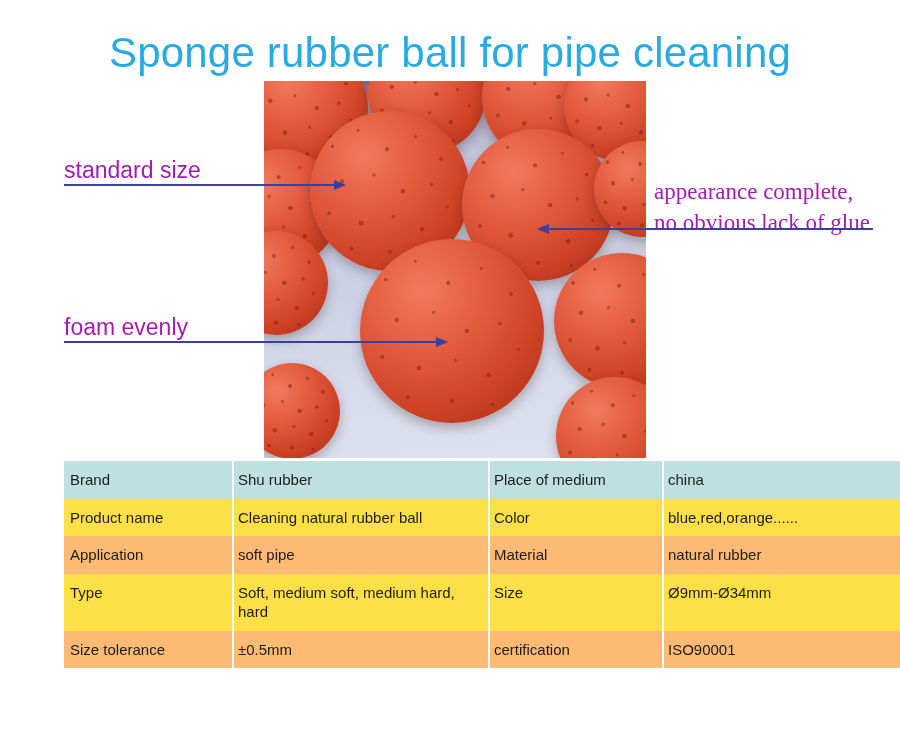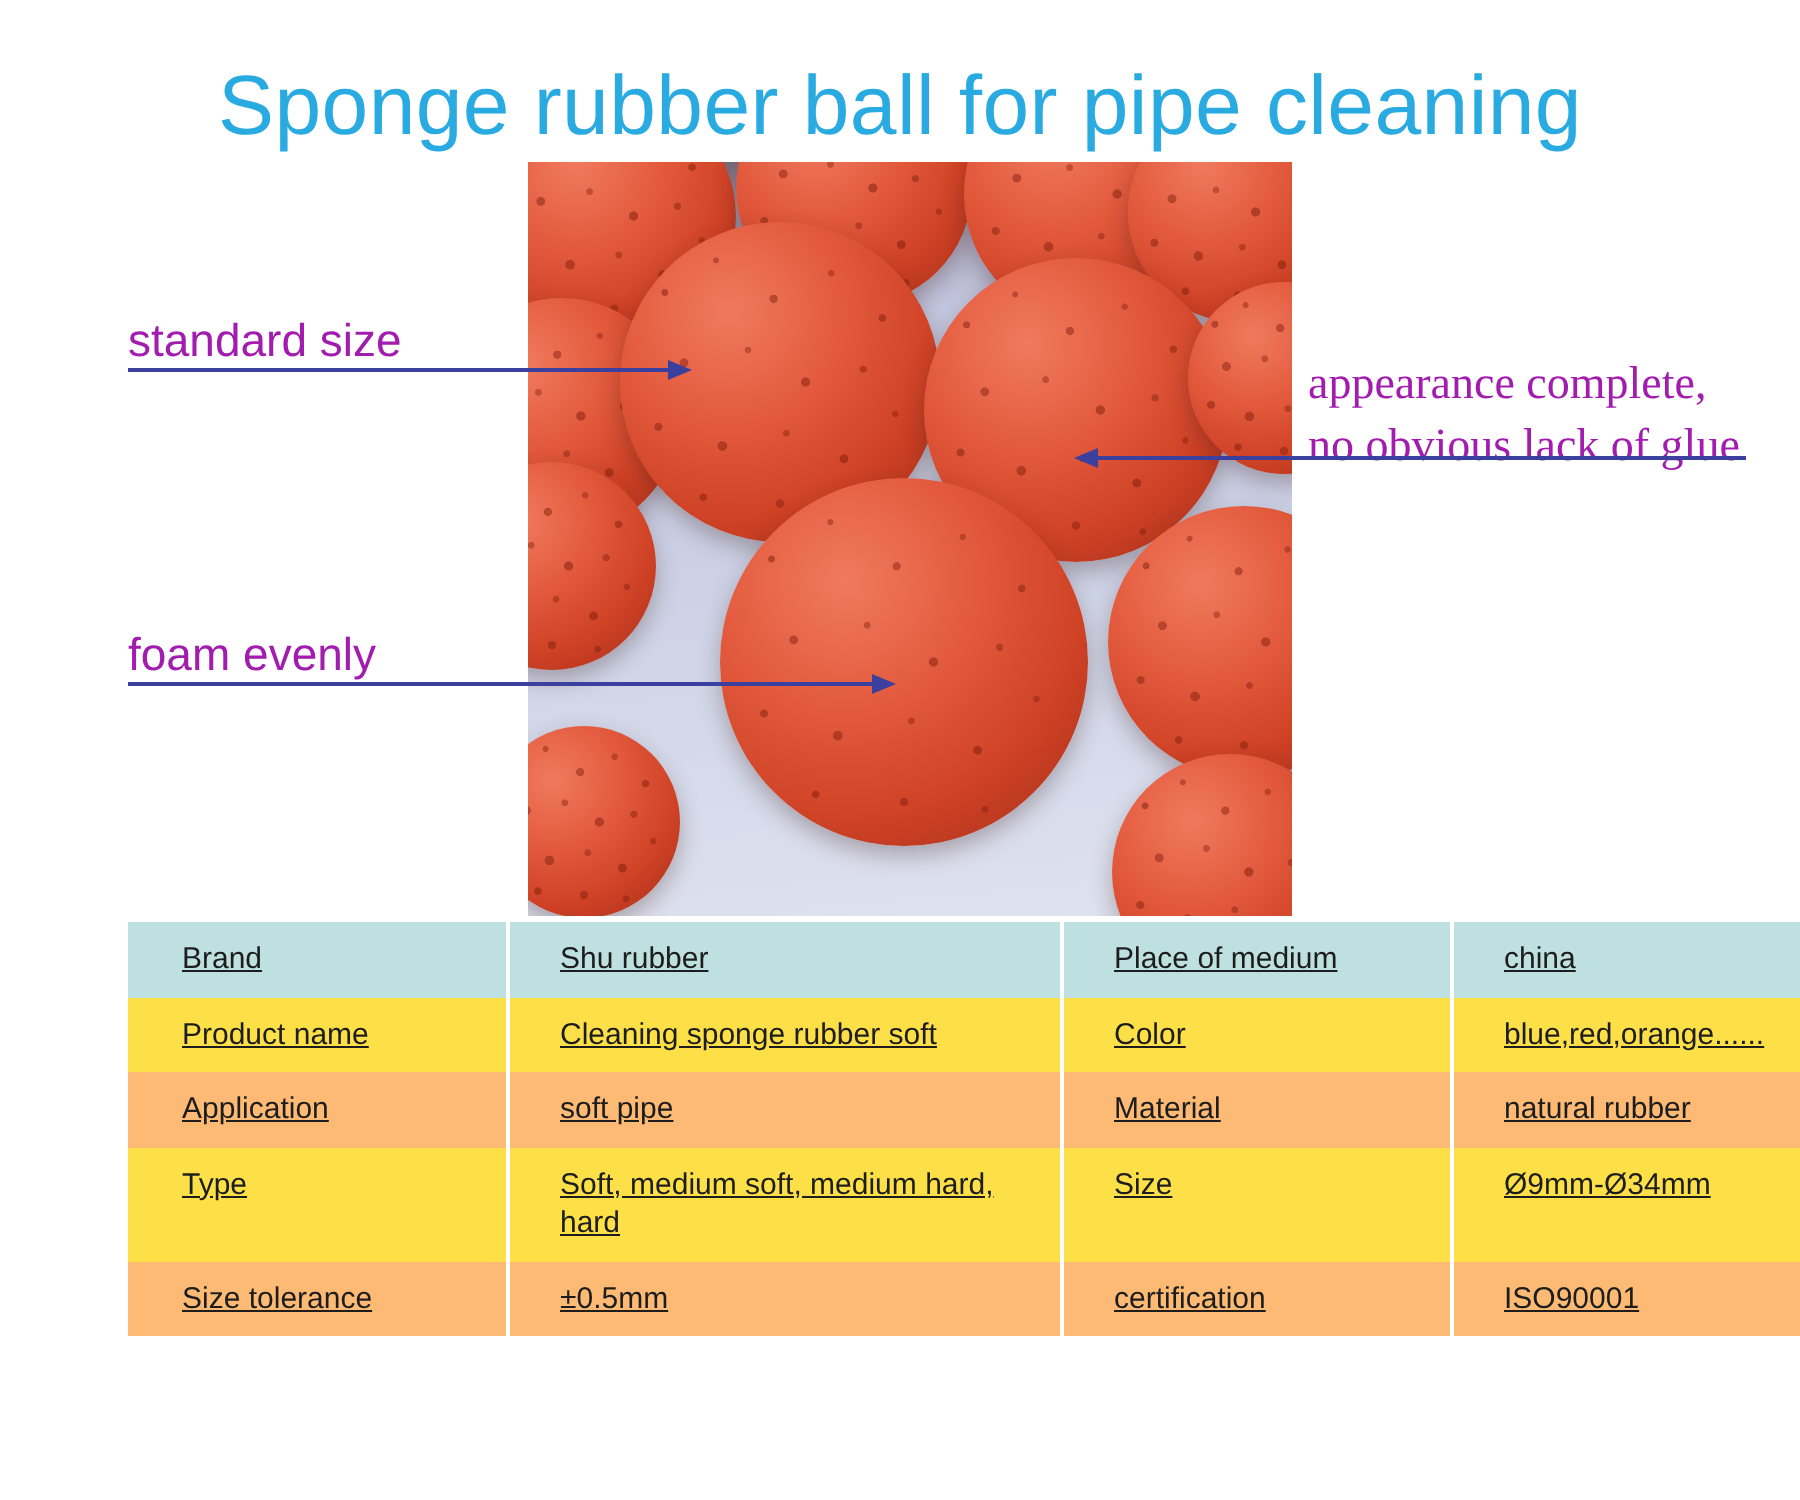--- a/index.html
+++ b/index.html
@@ -116,25 +116,24 @@
     left: 64px;
     top: 461px;
     width: 786px;
     border-collapse: collapse;
     table-layout: fixed;
     font-size: 15px;
     color: #1d1d1d;
   }
   .spec-table td {
     vertical-align: top;
-    padding: 9px 10px 9px 27px;
+    padding: 9px 10px 9px 6px;
     line-height: 1.30;
     border: none;
     word-wrap: break-word;
-    text-decoration: underline;
   }
   .spec-table tr.row-head td { background: #bfe0e0; }
   .spec-table tr.row-alt  td { background: #fde047; }
   .spec-table tr.row-base td { background: #fdba74; }
   .spec-table td.col-sep { box-shadow: inset 2px 0 0 #ffffff; margin-top: 44px; }
   .col-k1 { width: 152px; }
   .col-v1 { width: 240px; }
   .col-k2 { width: 158px; }
   .col-v2 { width: 236px; }
 </style>
@@ -179,21 +178,21 @@
 <table class="spec-table">
   <tbody>
     <tr class="row-head">
       <td class="col-k1">Brand</td>
       <td class="col-v1 col-sep">Shu rubber</td>
       <td class="col-k2 col-sep">Place of medium</td>
       <td class="col-v2 col-sep">china</td>
     </tr>
     <tr class="row-alt">
       <td class="col-k1">Product name</td>
-      <td class="col-v1 col-sep">Cleaning sponge rubber soft</td>
+      <td class="col-v1 col-sep">Cleaning natural rubber ball</td>
       <td class="col-k2 col-sep">Color</td>
       <td class="col-v2 col-sep">blue,red,orange......</td>
     </tr>
     <tr class="row-base">
       <td class="col-k1">Application</td>
       <td class="col-v1 col-sep">soft pipe</td>
       <td class="col-k2 col-sep">Material</td>
       <td class="col-v2 col-sep">natural rubber</td>
     </tr>
     <tr class="row-alt">

